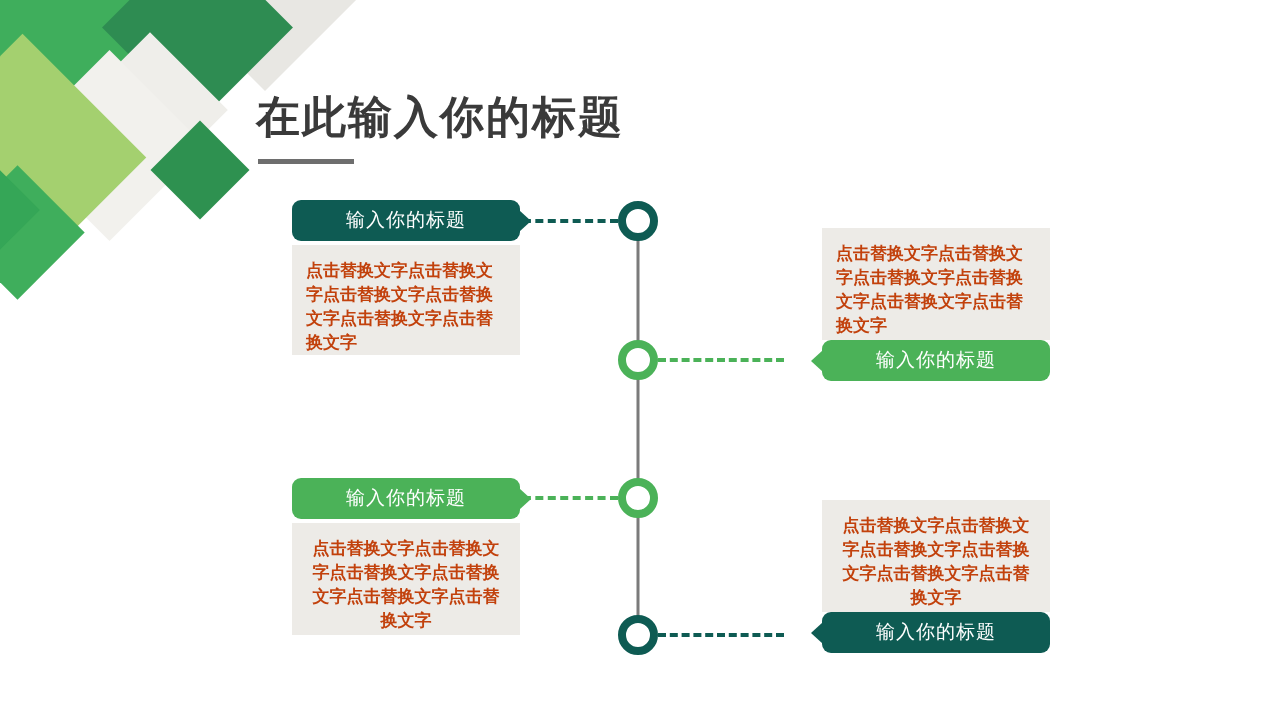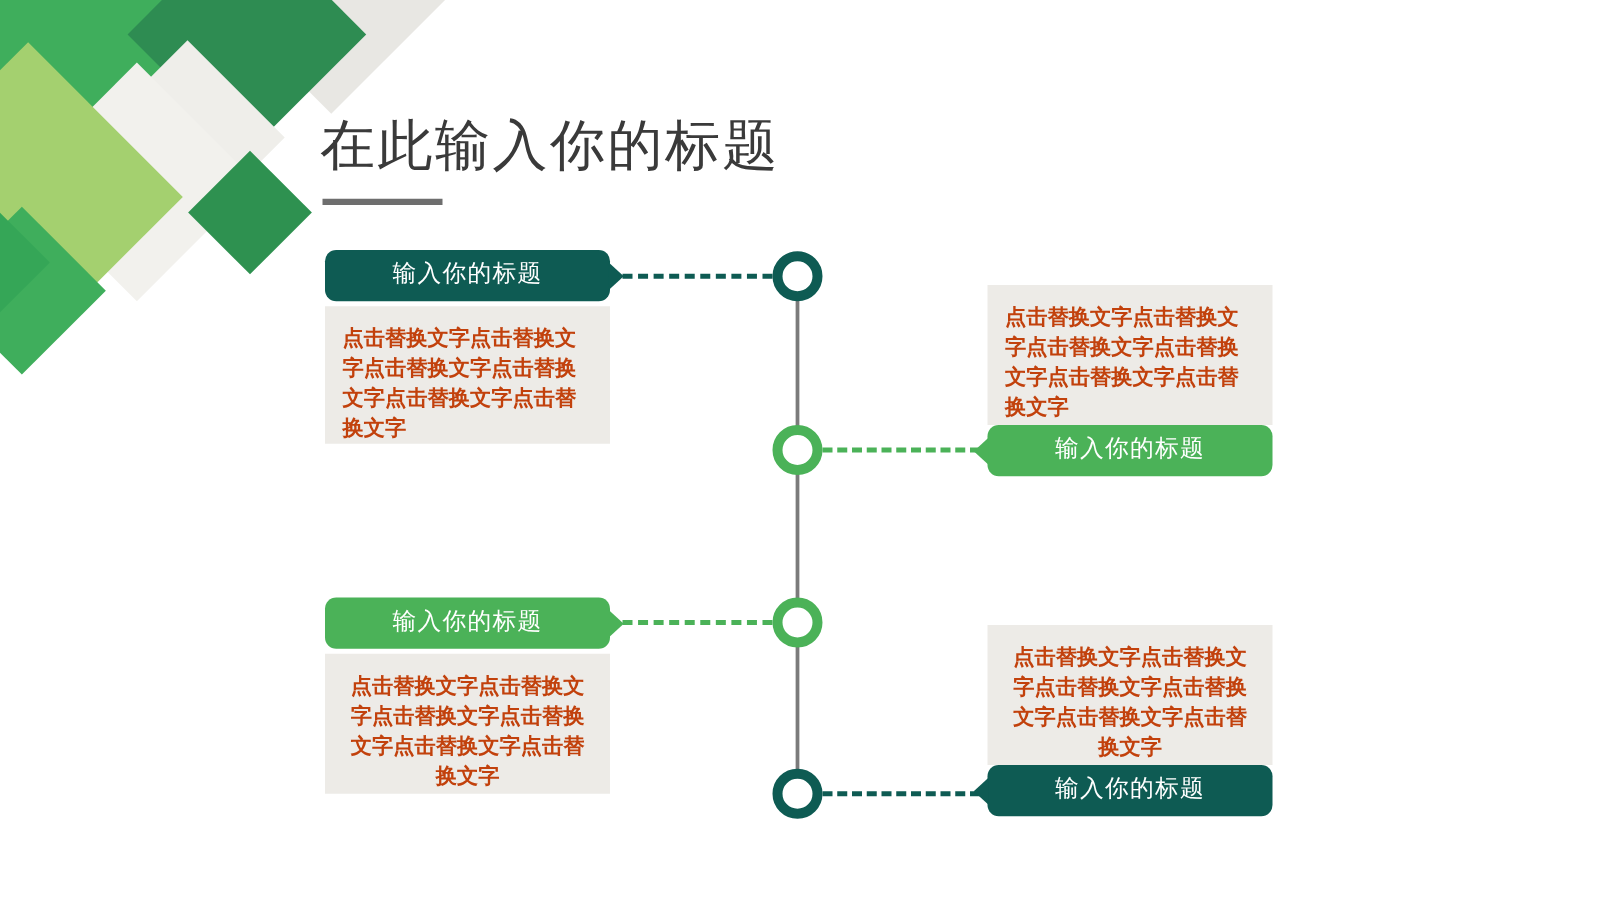--- a/index.html
+++ b/index.html
@@ -37,21 +37,21 @@
   
   #title {
     position: absolute;
     left: 256px;
     top: 92px;
     font-size: 44px;
     line-height: 1.15;
     color: #3a3a3a;
     letter-spacing: 2px;
     white-space: nowrap;
-    font-weight: 400;
+    font-weight: 700;
   }
   #title-rule {
     position: absolute;
     left: 258px;
     top: 159px;
     width: 96px;
     height: 5px;
     background: #6e6e6e;
   }
 
@@ -82,20 +82,21 @@
     position: absolute;
     height: 0;
     border-top-width: 4px;
     border-top-style: dashed;
     transform: translateY(-2px);
   }
 
   
   .block {
     position: absolute;
+    margin-left: 32px;
   }
   .label {
     position: relative;
     box-sizing: border-box;
     border-radius: 9px;
     color: #ffffff;
     font-size: 19px;
     line-height: 40px;
     height: 41px;
     text-align: center;

